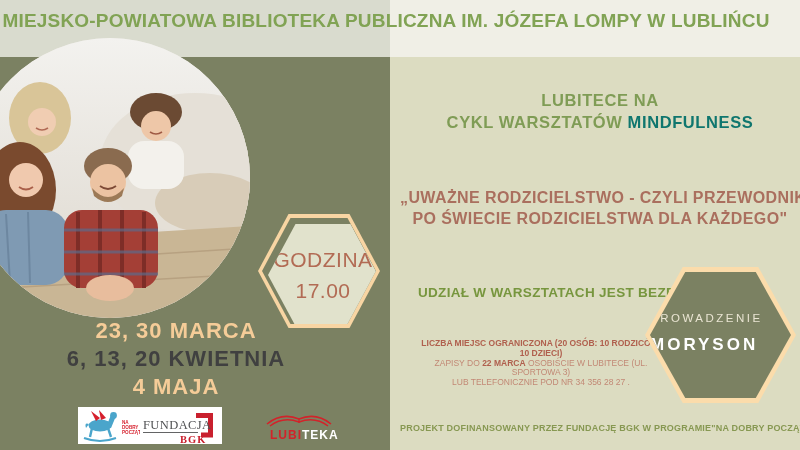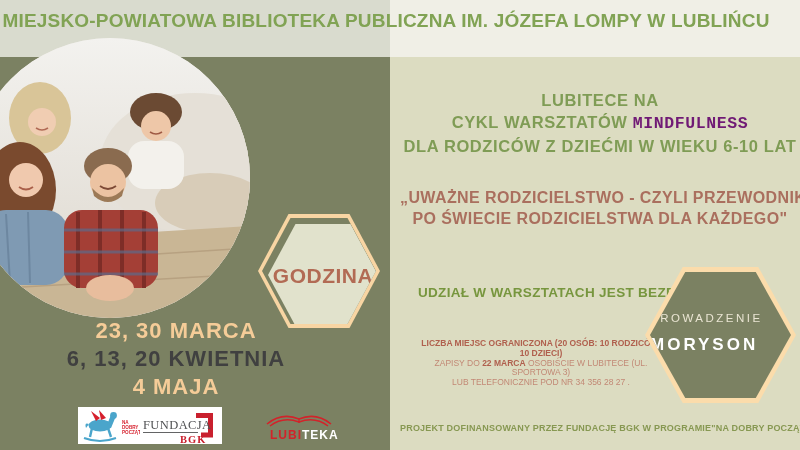--- a/index.html
+++ b/index.html
@@ -20,38 +20,38 @@
   .photo-circle { position:absolute; left:-30px; top:38px; width:280px; height:280px;
     border-radius:50%; overflow:hidden; background:#e9e6e0; }
   .photo-circle svg { display:block; }
 
   
   .hex { clip-path:polygon(25% 0%,75% 0%,100% 50%,75% 100%,25% 100%,0% 50%); }
   .hex-time-outer { position:absolute; left:258px; top:214px; width:122px; height:114px; background:#f8d5a3; }
   .hex-time-mid   { position:absolute; left:4px; top:4px; width:114px; height:106px; background:#7b8162; }
   .hex-time-inner { position:absolute; left:6px; top:6px; width:110px; height:102px; background:#e1e2cc;
     display:flex; flex-direction:column; align-items:center; justify-content:center; }
-  .hex-time-inner .t1, .hex-time-inner .t2 { color:#b26b54; font-weight:bold; font-size:21px; letter-spacing:.5px; line-height:31px; }
+  .hex-time-inner .t1, .hex-time-inner .t2 { color:#b26b54; font-weight:normal; font-size:21px; letter-spacing:.5px; line-height:31px; }
 
   .hex-pres-outer { position:absolute; left:645px; top:267px; width:151px; height:136px; background:#fbdcab; }
   .hex-pres-inner { position:absolute; left:5px; top:5px; width:141px; height:126px; background:#7b8162;
     display:flex; flex-direction:column; align-items:flex-start; justify-content:center; }
   .pres-label { color:#eae5d3; font-size:11.5px; letter-spacing:2.5px; margin-bottom:7px; white-space:nowrap; }
   .pres-name  { color:#ffffff; font-size:17px; font-weight:bold; letter-spacing:3px; line-height:27px; white-space:nowrap; }
 
   
   .dates { position:absolute; left:0; top:317px; width:352px; text-align:center; }
   .date-line { font-weight:bold; font-size:22px; letter-spacing:1px; line-height:28px; white-space:nowrap; }
   .date-peach { color:#f5cc98; }
   .date-white { color:#404040; }
 
   
   .invite { position:absolute; left:400px; top:89px; width:400px; text-align:center; }
   .invite div { font-size:16.5px; font-weight:bold; letter-spacing:.6px; line-height:22px; color:#7f9c55; white-space:nowrap; }
-  .accent { color:#701a75;font-family:Liberation Mono, monospace; }
+  .accent { color:#0f766e; }
 
   .quote { position:absolute; left:400px; top:187px; width:400px; text-align:center; }
   .quote div { font-size:16px; font-weight:bold; letter-spacing:.4px; line-height:21px; color:#aa6f5e; white-space:nowrap; }
 
   .free { position:absolute; left:418px; top:285px; font-size:13.5px; font-weight:bold;
     letter-spacing:.3px; color:#77963e; white-space:nowrap; }
 
   .details { position:absolute; left:416px; top:339px; width:250px; text-align:center;
     font-size:8.5px; line-height:9.8px; color:#c28875; }
   .details .strong { color:#b0604e; font-weight:bold; }
@@ -114,20 +114,21 @@
       <path d="M108 174 V250 M130 172 V252 M152 172 V252 M174 174 V250" stroke="#7e2d27" stroke-width="4" fill="none"></path>
       <path d="M94 192 H188 M94 214 H188 M94 236 H188" stroke="#5d6b8a" stroke-width="3" fill="none" opacity="0.7"></path>
       <ellipse cx="140" cy="250" rx="24" ry="13" fill="#e8bd9d"></ellipse>
     </svg>
   </div>
 
   <div class="hex hex-time-outer">
     <div class="hex hex-time-mid">
       <div class="hex hex-time-inner">
         <div class="t1">GODZINA</div>
+        <div class="t2">17.00</div>
       </div>
     </div>
   </div>
 
   <div class="dates">
     <div class="date-line date-peach">23, 30 MARCA</div>
     <div class="date-line date-white">6, 13, 20 KWIETNIA</div>
     <div class="date-line date-peach">4 MAJA</div>
   </div>
 
@@ -163,21 +164,20 @@
       <path d="M39 12 L39 16" stroke="#d2232a" stroke-width="1.4"></path>
       <text x="10" y="32" font-size="12" font-weight="bold" letter-spacing="1">
         <tspan fill="#d2232a">LUBI</tspan><tspan fill="#ffffff">TEKA</tspan>
       </text>
     </svg>
   </div>
 
   <div class="invite">
     <div>LUBITECE NA</div>
     <div><span>CYKL WARSZTATÓW </span><span class="accent">MINDFULNESS</span></div>
-    <div>DLA RODZICÓW Z DZIEĆMI W WIEKU 6-10 LAT</div>
   </div>
 
   <div class="quote">
     <div>„UWAŻNE RODZICIELSTWO - CZYLI PRZEWODNIK</div>
     <div>PO ŚWIECIE RODZICIELSTWA DLA KAŻDEGO"</div>
   </div>
 
   <div class="free">UDZIAŁ W WARSZTATACH JEST BEZPŁATNY!</div>
 
   <div class="details">

